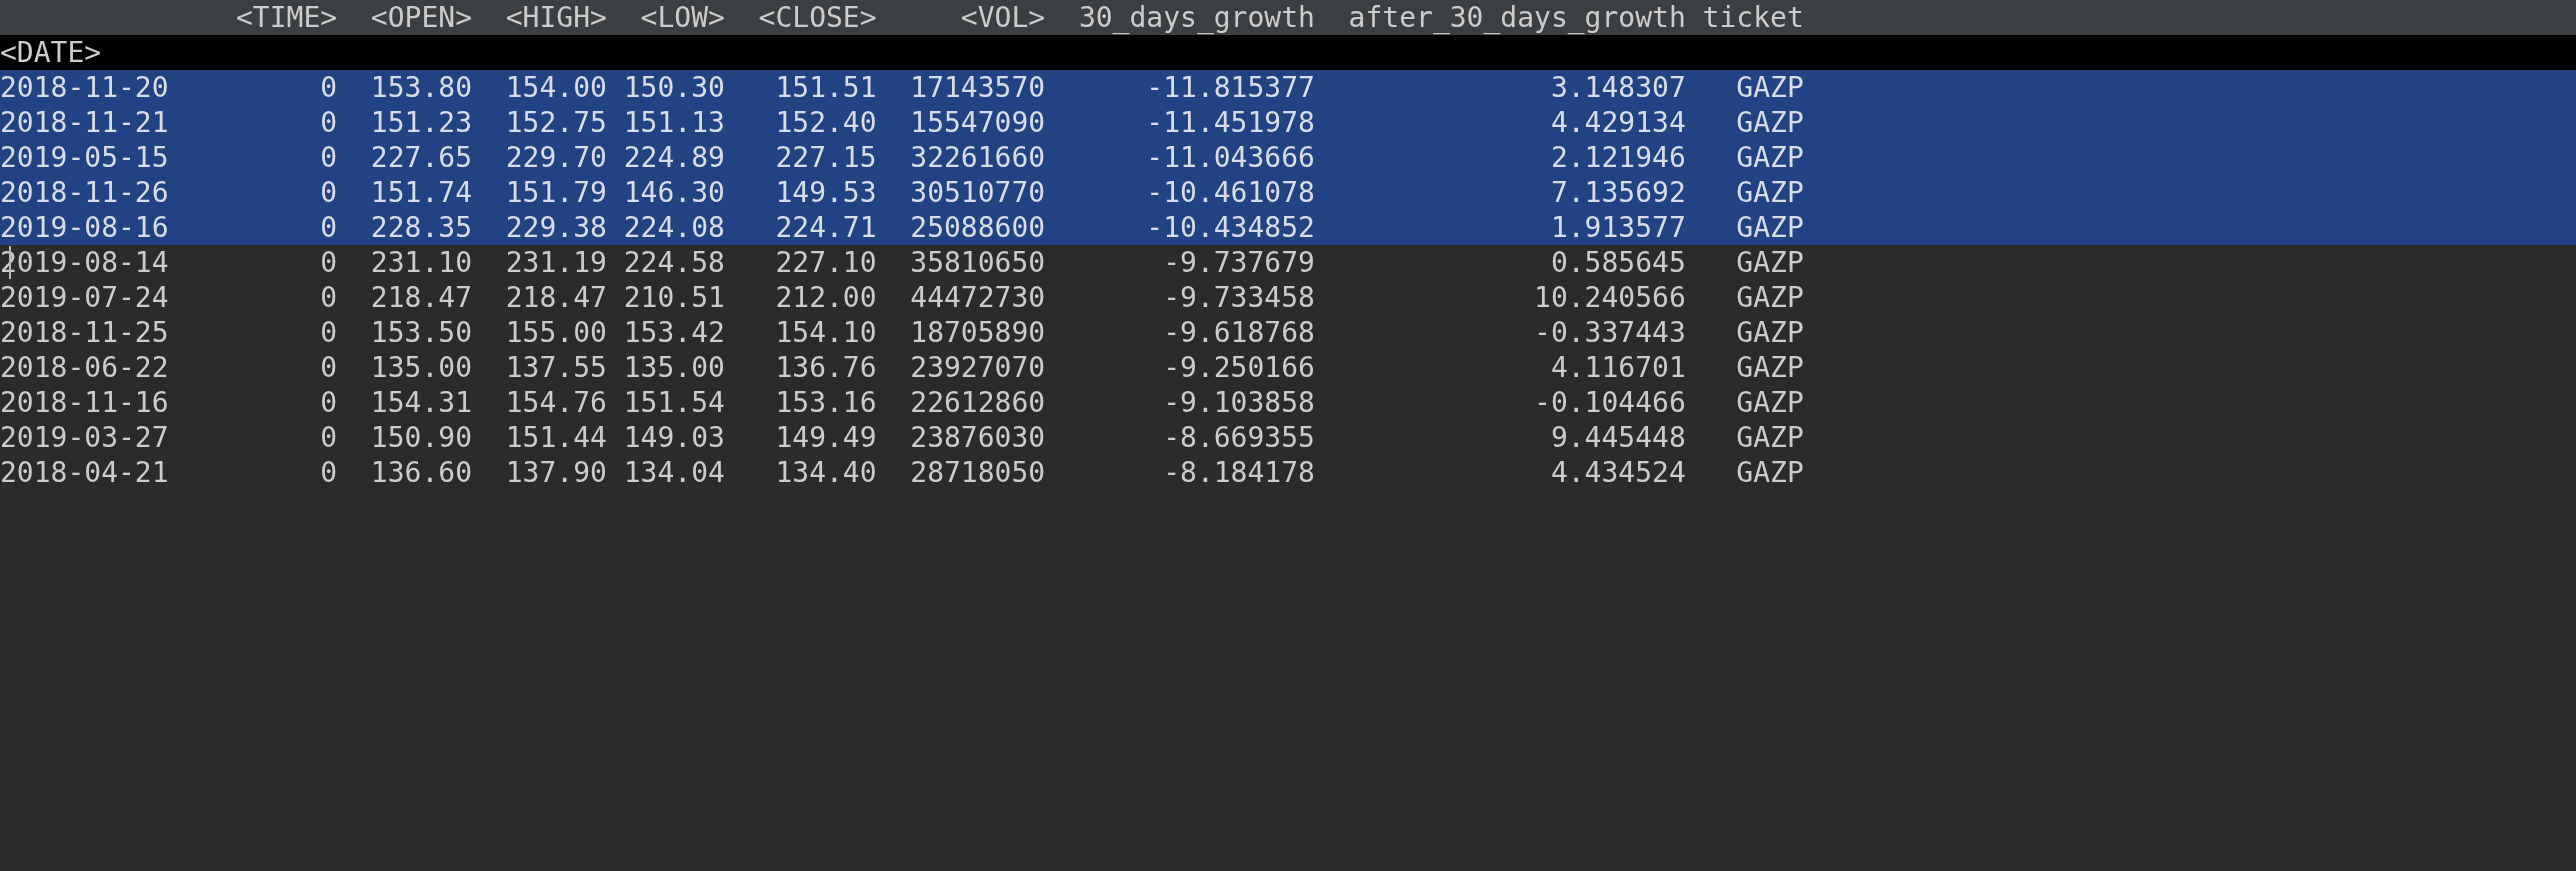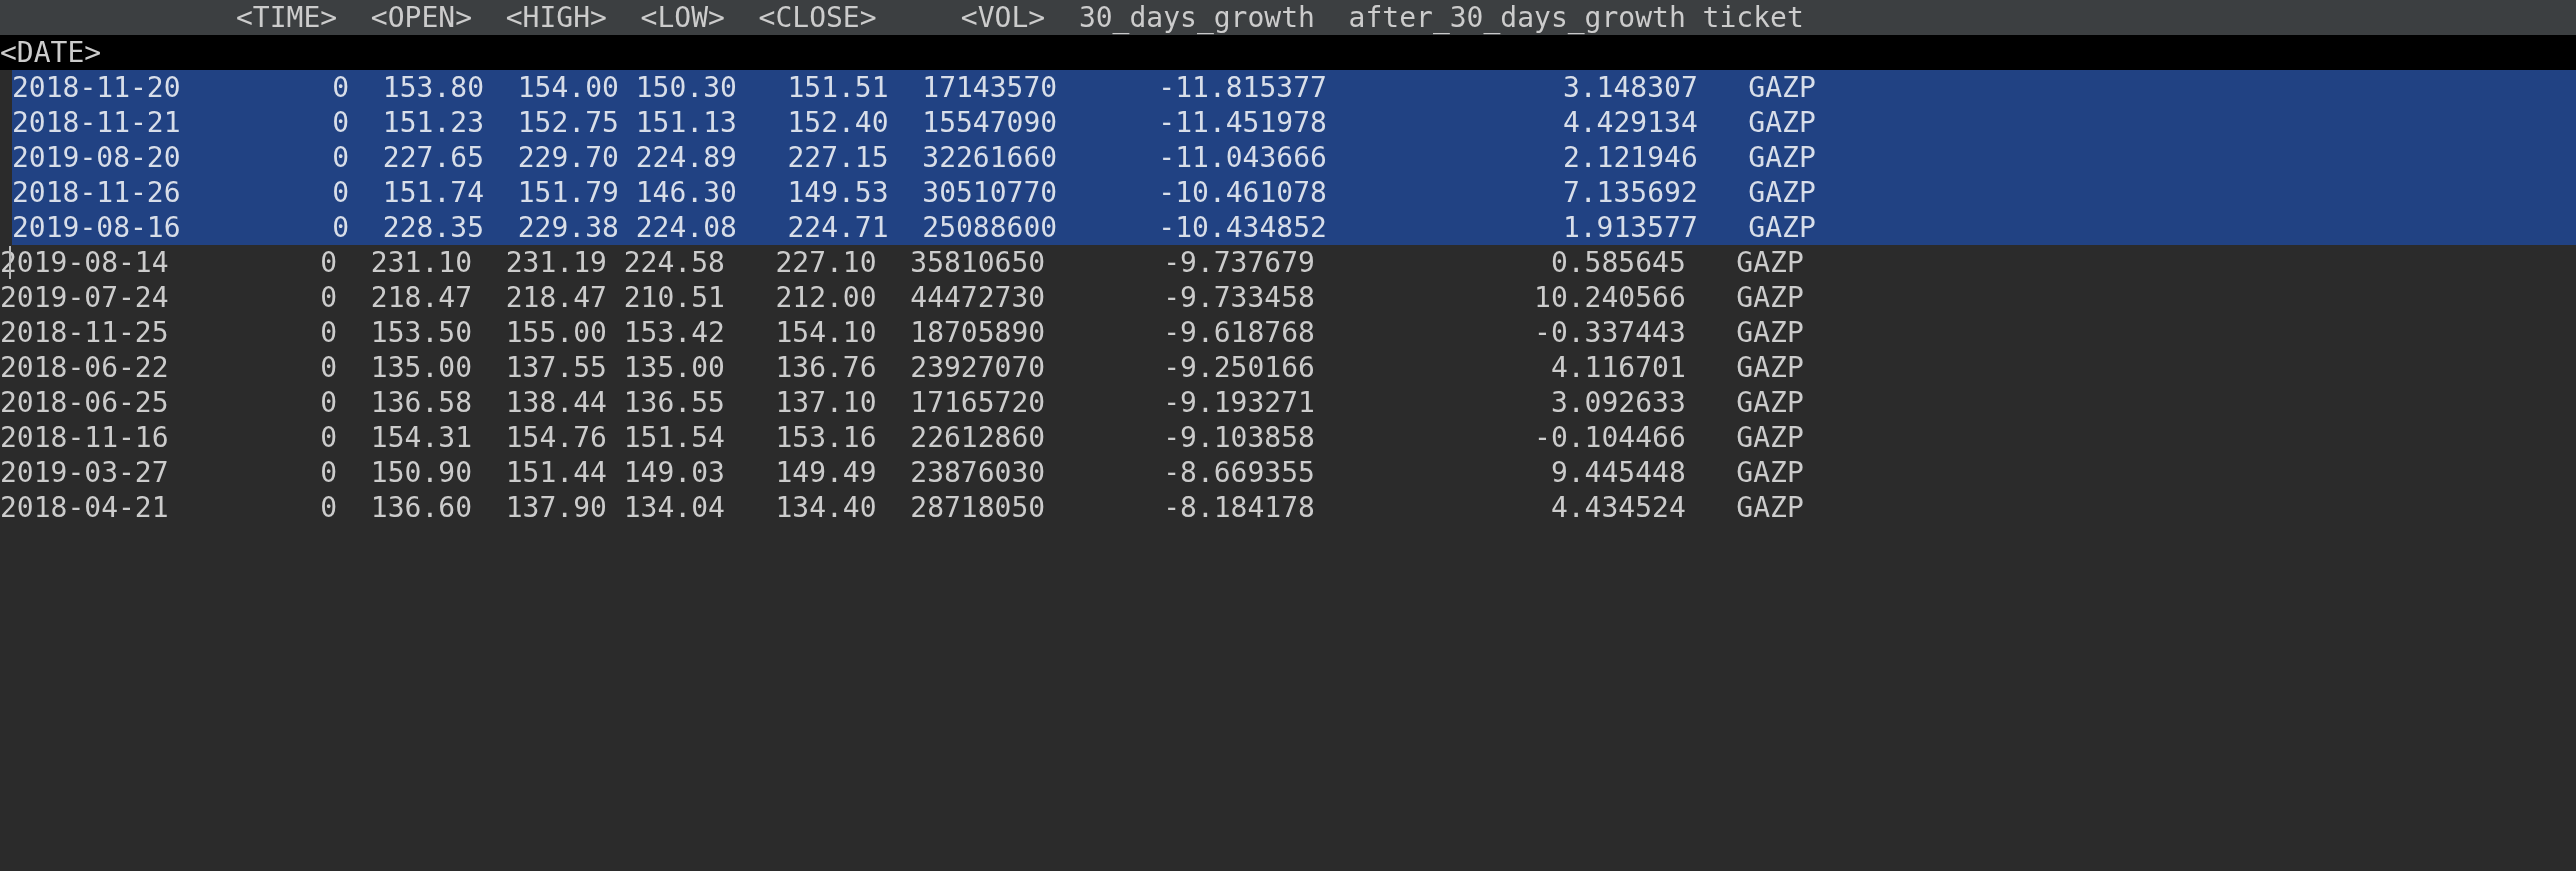--- a/index.html
+++ b/index.html
@@ -28,21 +28,20 @@
   .header1 {
     background: #3c3f41;
   }
   .header2 {
     background: #000000;
   }
 
   .sel {
     background: #214283;
     color: #d8dee9;
-    margin-left: 12px;
   }
 
   .row-normal {
     background: #2b2b2b;
   }
 
   .cursor {
     position: absolute;
     width: 2px;
     height: 33px;
@@ -53,27 +52,26 @@
 </style>
 </head>
 <body>
 
 <div class="wrap" id="wrap">
   <div class="line header1" id="hdr1">              &lt;TIME&gt;  &lt;OPEN&gt;  &lt;HIGH&gt;  &lt;LOW&gt;  &lt;CLOSE&gt;     &lt;VOL&gt;  30_days_growth  after_30_days_growth ticket</div>
   <div class="line header2" id="hdr2">&lt;DATE&gt;      </div>
   <div id="rows">
       <div class="line sel">2018-11-20         0  153.80  154.00 150.30   151.51  17143570      -11.815377              3.148307   GAZP</div>
       <div class="line sel">2018-11-21         0  151.23  152.75 151.13   152.40  15547090      -11.451978              4.429134   GAZP</div>
-      <div class="line sel">2019-08-20         0  227.65  229.70 224.89   227.15  32261660      -11.043666              2.121946   GAZP</div>
+      <div class="line sel">2019-05-15         0  227.65  229.70 224.89   227.15  32261660      -11.043666              2.121946   GAZP</div>
       <div class="line sel">2018-11-26         0  151.74  151.79 146.30   149.53  30510770      -10.461078              7.135692   GAZP</div>
       <div class="line sel">2019-08-16         0  228.35  229.38 224.08   224.71  25088600      -10.434852              1.913577   GAZP</div>
       <div class="line row-normal">2019-08-14         0  231.10  231.19 224.58   227.10  35810650       -9.737679              0.585645   GAZP</div>
       <div class="line row-normal">2019-07-24         0  218.47  218.47 210.51   212.00  44472730       -9.733458             10.240566   GAZP</div>
       <div class="line row-normal">2018-11-25         0  153.50  155.00 153.42   154.10  18705890       -9.618768             -0.337443   GAZP</div>
       <div class="line row-normal">2018-06-22         0  135.00  137.55 135.00   136.76  23927070       -9.250166              4.116701   GAZP</div>
-      <div class="line row-normal">2018-06-25         0  136.58  138.44 136.55   137.10  17165720       -9.193271              3.092633   GAZP</div>
       <div class="line row-normal">2018-11-16         0  154.31  154.76 151.54   153.16  22612860       -9.103858             -0.104466   GAZP</div>
       <div class="line row-normal">2019-03-27         0  150.90  151.44 149.03   149.49  23876030       -8.669355              9.445448   GAZP</div>
       <div class="line row-normal">2018-04-21         0  136.60  137.90 134.04   134.40  28718050       -8.184178              4.434524   GAZP</div>
     </div>
   <div class="cursor"></div>
 </div>
 
 
 </body></html>

